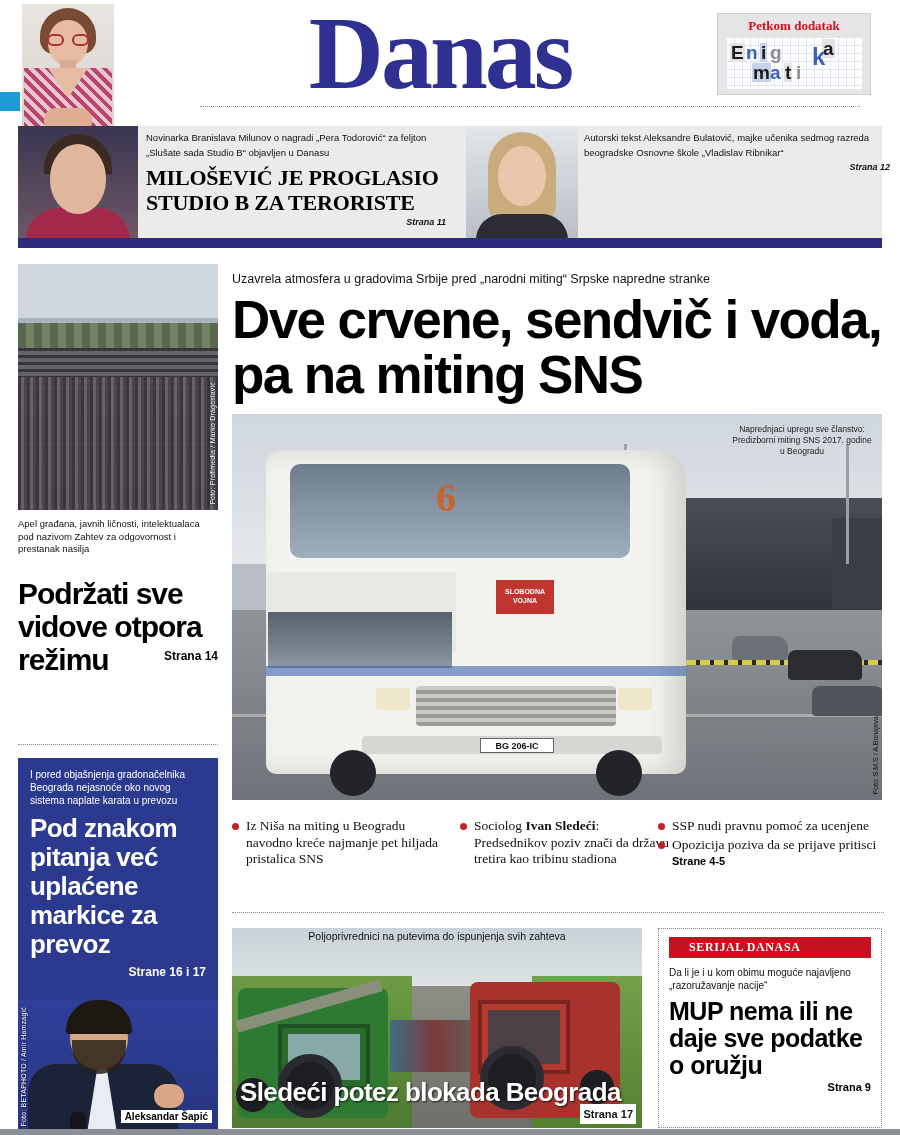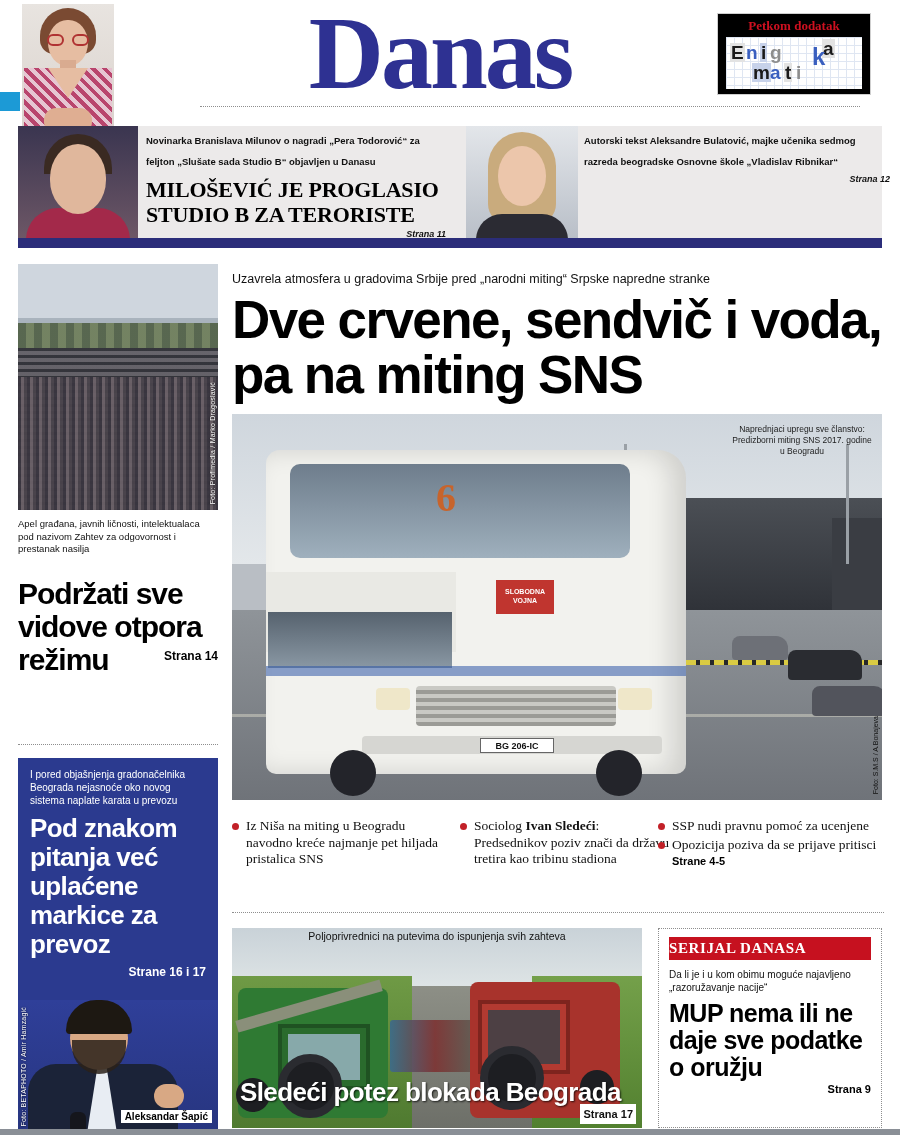--- a/index.html
+++ b/index.html
@@ -24,21 +24,21 @@
   .lp-vneck{position:absolute;left:26px;top:64px;width:40px;height:30px;background:#e6bda2;
     clip-path:polygon(0 0,100% 0,50% 100%);}
   .lp-hands{position:absolute;left:22px;top:104px;width:48px;height:26px;background:#dfae92;border-radius:12px;}
 
   .cyan-tab{position:absolute;left:0px;top:92px;width:20px;height:19px;background:#1c9ad6;}
 
   .danas-wrap{position:absolute;left:180px;top:4px;width:520px;height:98px;}
   .danas{font-family:"Liberation Serif",serif;font-weight:bold;font-size:104px;line-height:98px;
     color:#2e3192;letter-spacing:-3px;text-align:center;}
 
-  .enig-box{position:absolute;left:717px;top:13px;width:152px;height:80px;background:#000000;border:1px solid #cfcfcf;}
+  .enig-box{position:absolute;left:717px;top:13px;width:152px;height:80px;background:#e5e5e5;border:1px solid #cfcfcf;}
   .enig-top{font-family:"Liberation Serif",serif;font-weight:bold;font-size:13px;color:#cf1020;text-align:center;margin-top:4px;}
   .enig-grid{position:absolute;left:8px;top:23px;width:136px;height:52px;
     background:
       repeating-linear-gradient(to right,#dfe6f2 0 1px,transparent 1px 8px),
       repeating-linear-gradient(to bottom,#dfe6f2 0 1px,transparent 1px 8px),#fff;}
   .enig-l{position:absolute;font-family:"Liberation Sans",sans-serif;font-weight:bold;font-size:19px;line-height:19px;}
   .enig-l.blk{color:#1a1a1a;} .enig-l.blu{color:#3a5fbf;} .enig-l.gry{color:#8d8d8d;}
   .enig-l.box1{background:#e3e3e3;padding:0 1px;}
   .enig-l.box2{background:#c7d2ea;padding:0 1px;}
 
@@ -50,21 +50,21 @@
   .teasers{position:absolute;left:18px;top:126px;width:864px;height:112px;background:#eceaea;}
   .teaser-photo-l{position:absolute;left:0px;top:0px;width:120px;height:112px;overflow:hidden;background:#2c2f44;}
   .tpl-bg{position:absolute;inset:0;background:linear-gradient(#3a3550,#6d5766);}
   .tpl-face{position:absolute;left:32px;top:18px;width:56px;height:70px;border-radius:28px/34px;background:#e0b79c;}
   .tpl-hair{position:absolute;left:26px;top:8px;width:68px;height:40px;border-radius:34px 34px 0 0;background:#3a2a22;}
   .tpl-body{position:absolute;left:8px;top:82px;width:104px;height:32px;background:#a3294a;border-radius:40px 40px 0 0;}
 
   .teaser{position:absolute;top:4px;height:104px;}
   .teaser.left{left:128px;width:300px;}
   .teaser.right{left:566px;width:306px;}
-  .t-kicker{font-family:"Liberation Sans",sans-serif;font-size:9.5px;line-height:21px;color:#111;font-weight:bold;}
+  .t-kicker{font-family:"Liberation Sans",sans-serif;font-size:9.5px;line-height:15px;color:#111;}
   .t-head{font-family:"Liberation Serif",serif;font-weight:bold;font-size:22px;line-height:25px;color:#000;margin-top:5px;letter-spacing:-.2px;}
   .t-page{font-family:"Liberation Sans",sans-serif;font-weight:bold;font-style:italic;font-size:9px;color:#111;text-align:right;margin-top:2px;}
 
   .teaser-photo-r{position:absolute;left:448px;top:0px;width:112px;height:112px;overflow:hidden;background:#cfd4dc;}
   .tpr-bg{position:absolute;inset:0;background:linear-gradient(#e3e6ea,#b9bfc8);}
   .tpr-hair{position:absolute;left:22px;top:6px;width:68px;height:92px;border-radius:34px 34px 20px 20px;background:#c9ab7d;}
   .tpr-face{position:absolute;left:32px;top:20px;width:48px;height:60px;border-radius:24px/30px;background:#ecc6ab;}
   .tpr-body{position:absolute;left:10px;top:88px;width:92px;height:26px;background:#2b2b33;border-radius:40px 40px 0 0;}
 
   .navy-bar{position:absolute;left:18px;top:238px;width:864px;height:10px;background:#2b2d7a;}
@@ -179,22 +179,22 @@
   .tr-queue{position:absolute;left:158px;top:92px;width:90px;height:52px;background:linear-gradient(90deg,#3b6a8c,#7d3232,#5a5f55);opacity:.9;border-radius:3px;}
   .tr-kicker{position:absolute;left:232px;top:930px;width:410px;text-align:center;
     font-family:"Liberation Sans",sans-serif;font-size:10.5px;color:#111;background:transparent;}
   .tr-head{position:absolute;left:240px;top:1078px;width:400px;
     font-family:"Liberation Sans",sans-serif;font-weight:bold;font-size:26px;line-height:28px;color:#fff;letter-spacing:-.6px;
     text-shadow:1px 1px 2px rgba(0,0,0,.75);}
   .tr-page{position:absolute;right:6px;bottom:4px;font-family:"Liberation Sans",sans-serif;font-weight:bold;font-size:11px;color:#111;background:#fff;padding:4px 3px;}
 
   
   .serial{position:absolute;left:658px;top:928px;width:224px;height:200px;background:#fff;border:1px dotted #8e8e8e;box-sizing:border-box;padding:8px 10px;}
-  .serial-band{background:#c6111f;color:#fff;font-family:"Liberation Serif",serif;font-weight:bold;font-size:15px;
-    letter-spacing:.6px;padding:3px 0;}
+  .serial-band{background:#c6111f;color:#fff;font-family:"Liberation Serif",serif;font-weight:bold;font-size:12px;
+    letter-spacing:.6px;padding:3px 20px;}
   .serial-kicker{font-family:"Liberation Sans",sans-serif;font-size:10px;line-height:13px;color:#111;margin-top:8px;}
   .serial-head{font-family:"Liberation Sans",sans-serif;font-weight:bold;font-size:25px;line-height:27px;color:#000;margin-top:6px;letter-spacing:-.5px;}
   .serial-page{font-family:"Liberation Sans",sans-serif;font-weight:bold;font-size:11px;text-align:right;margin-top:2px;}
 
   .bottom-strip{position:absolute;left:0;top:1129px;width:900px;height:6px;background:#8a8f96;}
 </style>
 </head>
 <body>
 
 <div class="page">

